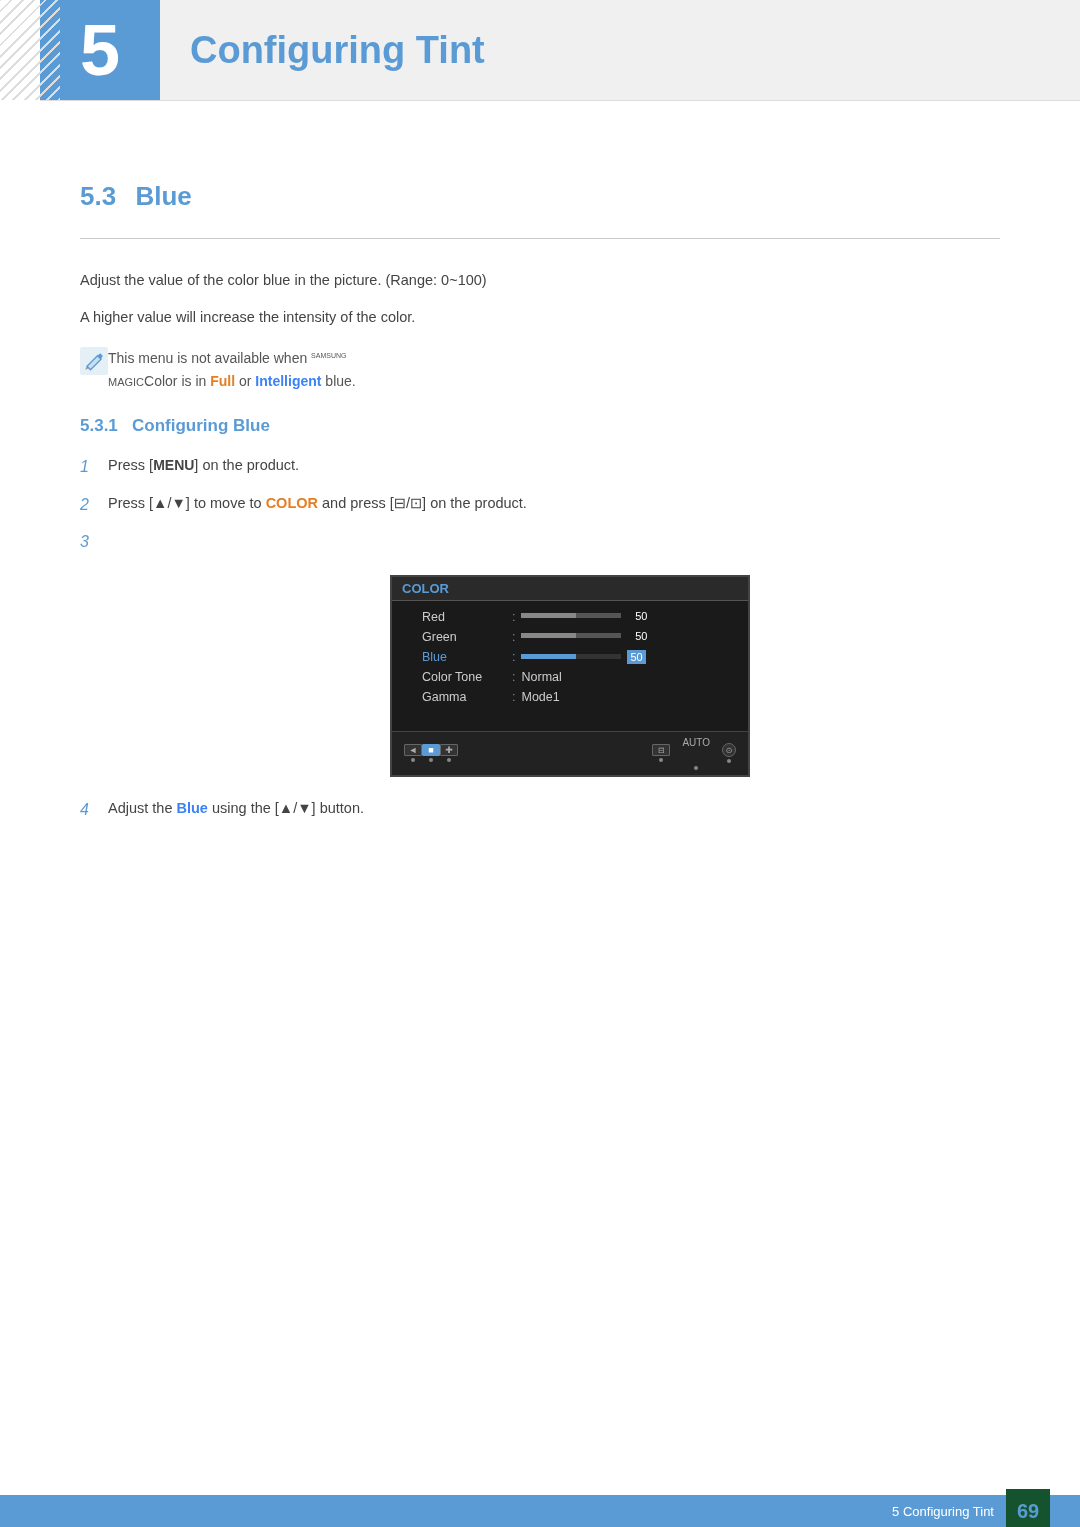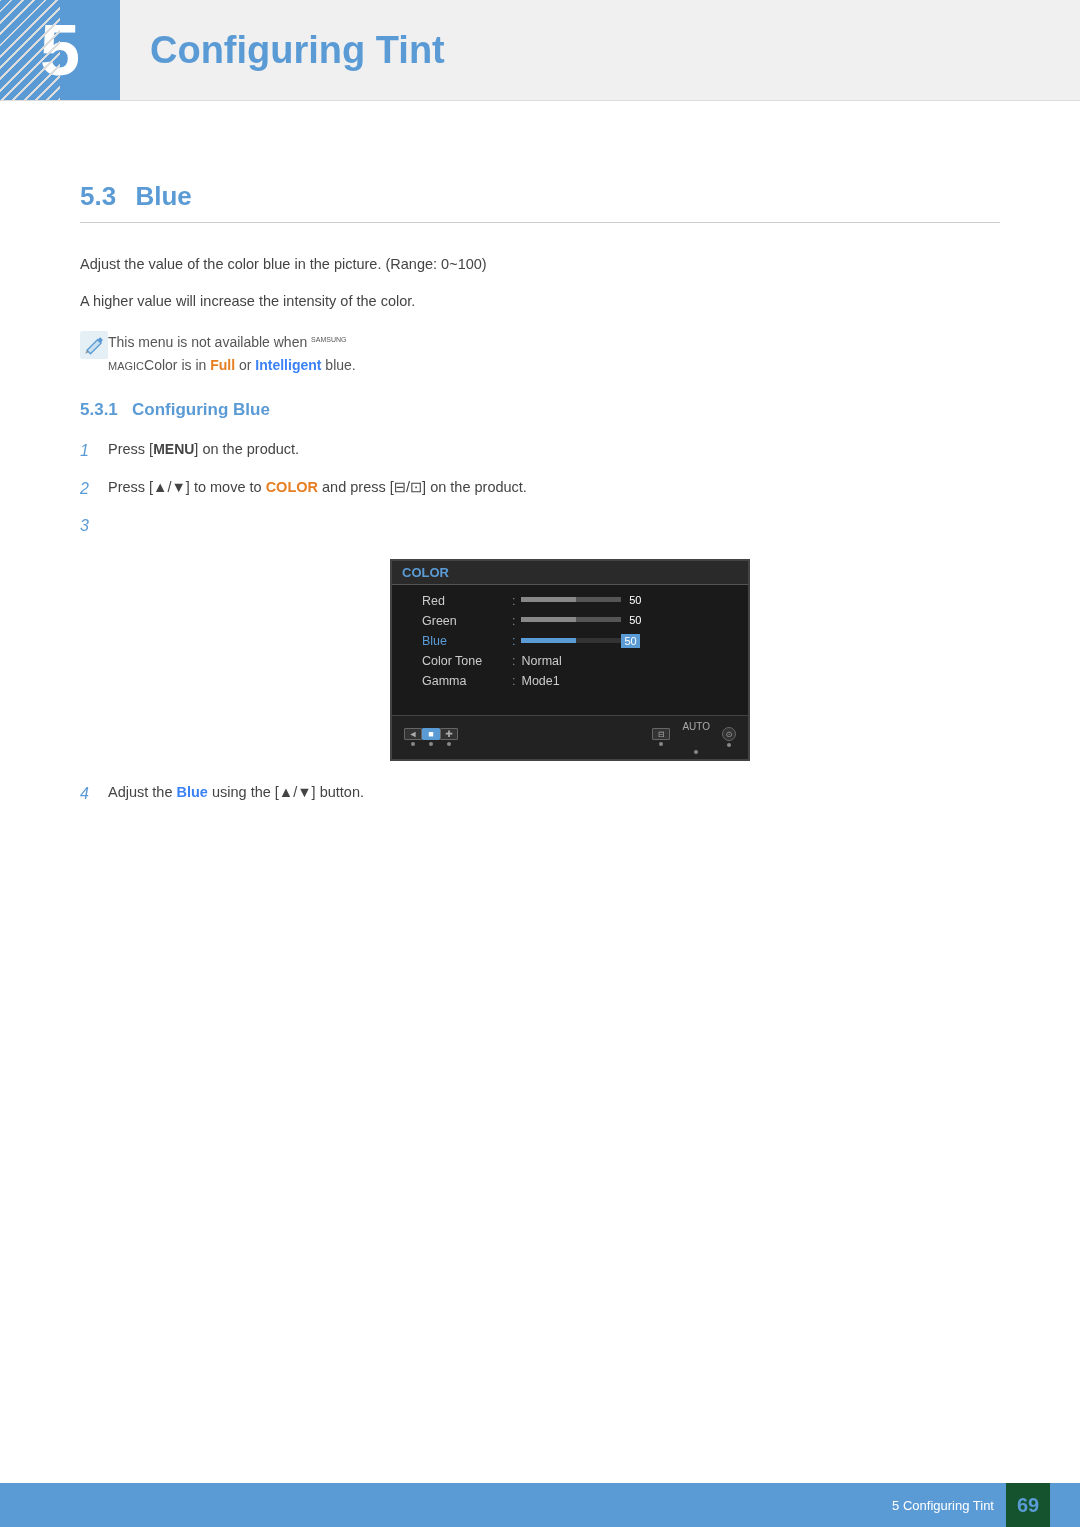--- a/index.html
+++ b/index.html
@@ -45,21 +45,21 @@
     .content {
       padding: 0 80px 80px 80px;
     }
 
     .section-title {
       font-size: 26px;
       font-weight: bold;
       color: #5b9bd5;
       margin-bottom: 30px;
       border-bottom: 1px solid #ccc;
-      padding-bottom: 10px;
+      padding-bottom: 26px;
     }
 
     .section-number {
       margin-right: 12px;
     }
 
     .body-text {
       font-size: 14.5px;
       color: #444;
       margin-bottom: 14px;
@@ -152,20 +152,21 @@
     }
     .menu-row.selected {
       color: #5b9bd5;
     }
     .menu-row-label {
       min-width: 90px;
     }
     .menu-row-value {
       display: flex;
       align-items: center;
+      gap: 6px;
       color: #ccc;
     }
     .bar-track {
       width: 100px;
       height: 5px;
       background: #555;
       position: relative;
     }
     .bar-fill-red {
       width: 55%;
@@ -245,21 +246,21 @@
       font-size: 7px;
       vertical-align: super;
     }
 
     
     .page-footer {
       position: absolute;
       bottom: 0;
       left: 0;
       right: 0;
-      height: 44px;
+      height: 32px;
       background: #5b9bd5;
       display: flex;
       align-items: center;
       justify-content: flex-end;
       padding-right: 30px;
     }
     .footer-chapter-text {
       color: #fff;
       font-size: 13px;
       margin-right: 12px;
@@ -274,20 +275,21 @@
       display: flex;
       align-items: center;
       justify-content: center;
     }
 
     
     .header-wrapper {
       position: relative;
       overflow: hidden;
       margin-bottom: 40px;
+      padding-left: 40px;
     }
     .diagonal-bg {
       position: absolute;
       top: 0;
       left: 0;
       width: 60px;
       height: 100px;
       background: repeating-linear-gradient(
         -45deg,
         #ddd,

